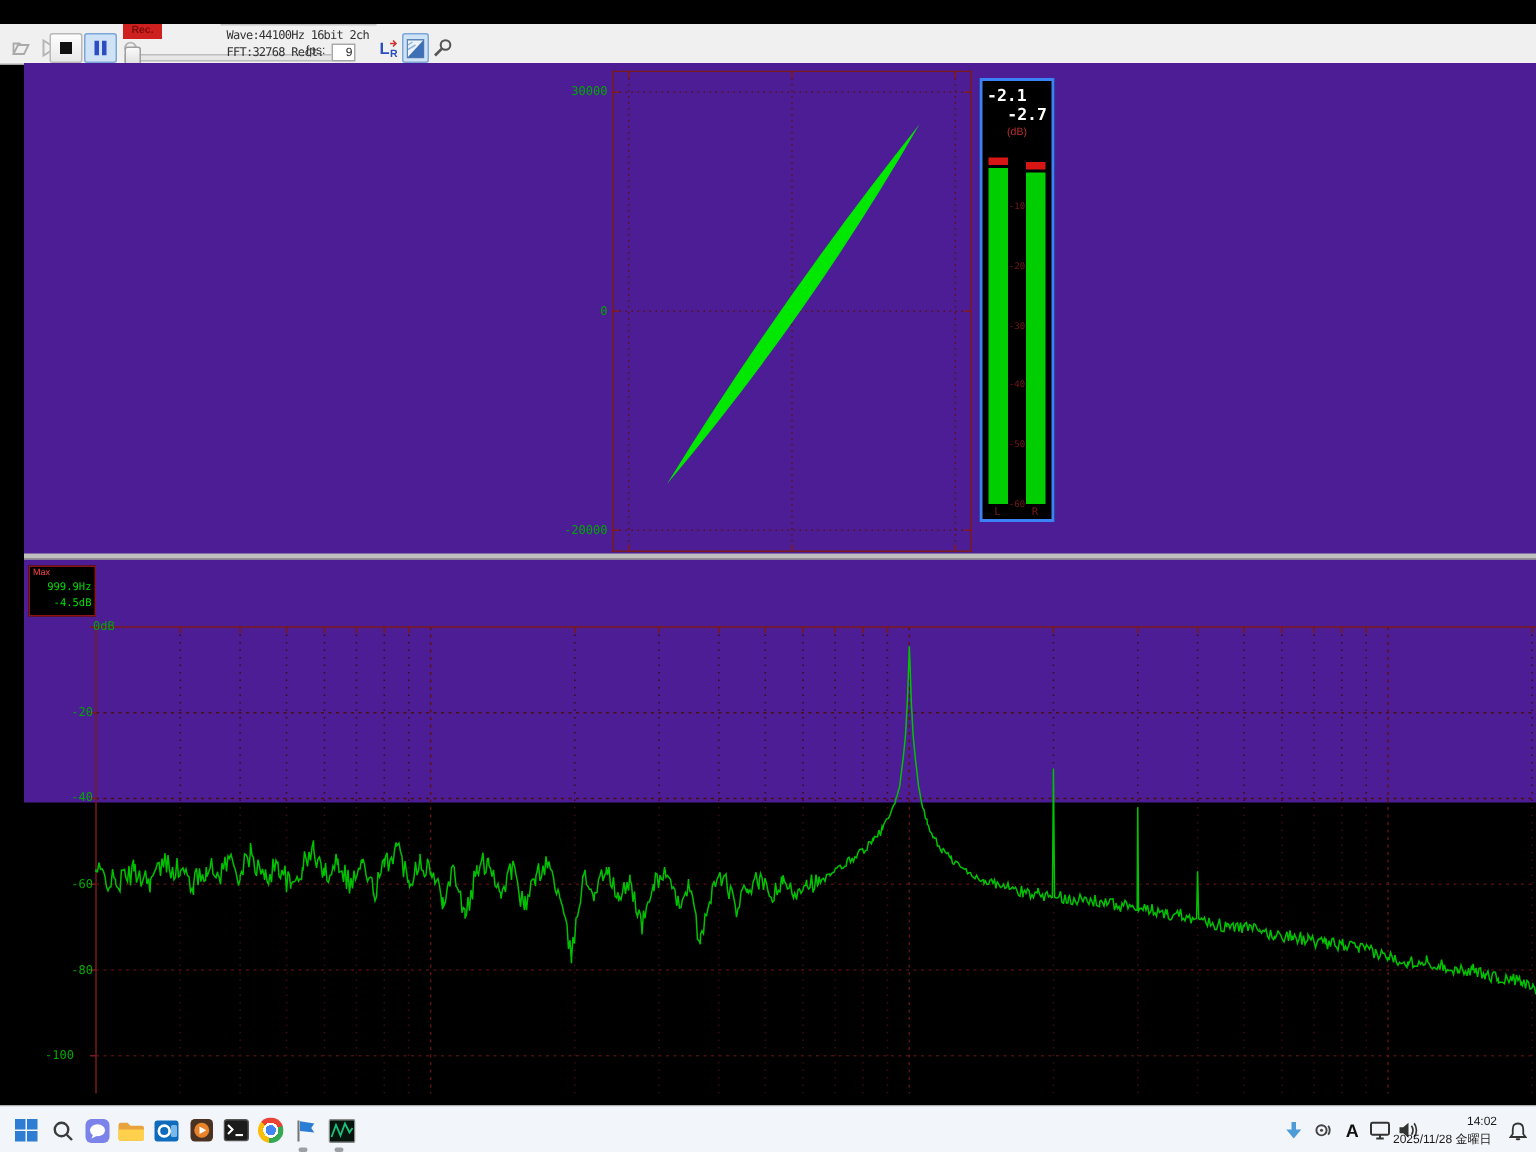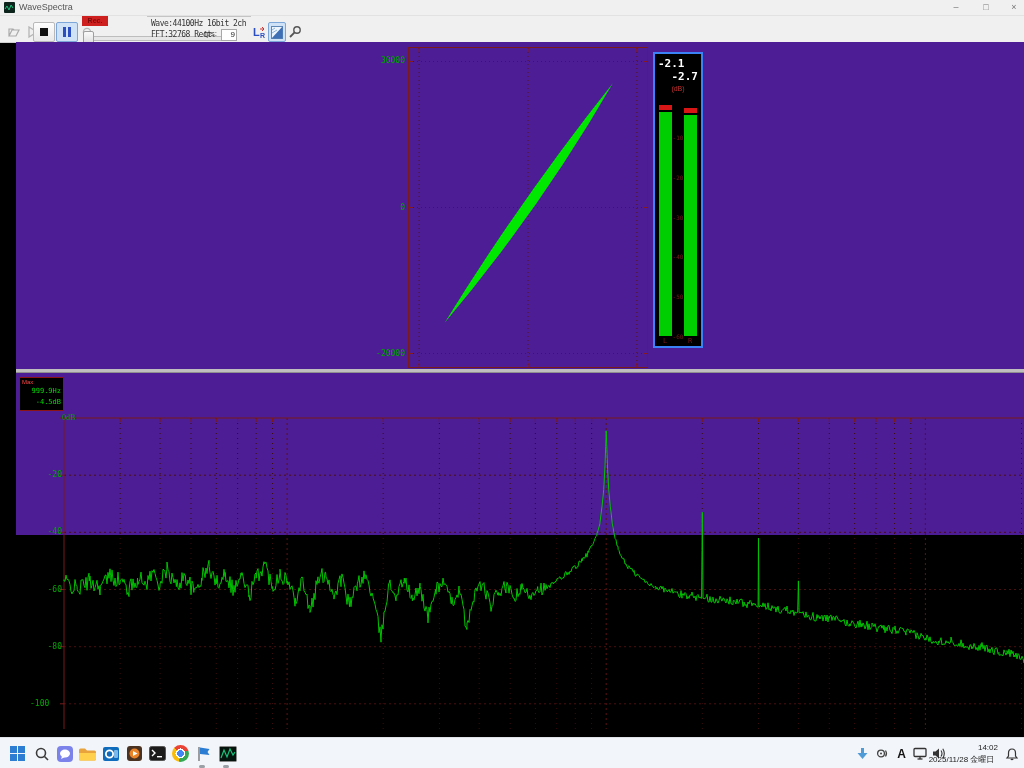--- a/index.html
+++ b/index.html
@@ -44,31 +44,20 @@
   .task-icon{position:absolute;top:5px;width:21px;height:21px;display:flex;align-items:center;justify-content:center;}
   .run-dot{position:absolute;top:27px;width:6px;height:3px;border-radius:2px;background:#9aa0a6;}
   .tray-text{position:absolute;color:#1b1b1b;font-size:8px;}
   svg{display:block;}
 </style>
 </head>
 <body>
 
 <div id="screen">
 
-  <div class="abs" id="titlebar">
-    <span class="abs" style="left:4px;top:2px;width:11px;height:11px;background:#0d241c;border-radius:1px;">
-      <svg width="11" height="11">
-          <polyline points="1,7 3,4 5,8 7,3 9,6" fill="none" stroke="#19c37d" stroke-width="1"></polyline>
-        </svg>
-    </span>
-    <span class="abs" id="title-text">WaveSpectra</span>
-    <span class="abs winbtn" style="left:945px;">–</span>
-    <span class="abs winbtn" style="left:975px;">□</span>
-    <span class="abs winbtn" style="left:1003px;">×</span>
-  </div>
 
   <div class="abs" id="toolbar">
     <div class="tbtn flat" style="left:3px;">
       <svg width="14" height="12">
           <path d="M2 10 L5 4 L12 4 L9 10 Z M2 10 L2 3 L6 3 L7 4" fill="none" stroke="#aaa" stroke-width="1.2"></path>
         </svg>
     </div>
     <div class="tbtn flat" style="left:22px;">
       <svg width="12" height="12">
           <path d="M2 1 L10 6 L2 11 Z" fill="none" stroke="#b5b5b5" stroke-width="1.3"></path>
@@ -267,21 +256,21 @@
         <path d="M48.0 206.5L48.0 207.9L49.0 208.2L50.0 202.1L51.0 206.5L52.0 206.2L53.0 207.9L54.0 211.5L55.0 218.4L56.0 220.9L57.0 218.5L58.0 218.1L59.0 206.5L60.0 212.1L61.0 213.4L61.2 216.5L62.0 218.3L63.0 219.4L64.0 221.3L65.0 207.0L66.0 207.1L67.0 206.6L68.0 212.5L69.0 214.7L70.0 204.4L71.0 217.3L72.0 204.3L73.0 200.2L73.3 207.9L74.0 203.1L75.0 215.4L76.0 212.1L77.0 207.3L78.0 218.0L79.0 214.8L80.0 211.3L81.0 207.3L82.0 216.3L83.0 212.7L84.0 222.0L84.4 213.6L85.0 211.6L86.0 210.9L87.0 208.1L88.0 206.1L89.0 202.4L90.0 202.0L91.0 210.9L92.0 199.4L93.0 205.3L94.0 195.8L94.6 202.2L95.0 208.6L96.0 197.1L97.0 207.2L98.0 212.5L99.0 205.0L100.0 213.5L101.0 211.9L102.0 199.1L103.0 211.7L104.0 210.8L104.2 207.9L105.0 206.7L106.0 205.7L107.0 209.2L108.0 206.3L109.0 210.7L110.0 211.4L111.0 221.5L112.0 219.4L113.0 223.6L113.1 216.5L114.0 208.5L115.0 205.8L116.0 217.1L117.0 205.9L118.0 214.7L119.0 209.9L120.0 214.5L121.0 213.9L121.5 205.1L122.0 211.4L123.0 208.6L124.0 206.1L125.0 199.1L126.0 209.6L127.0 211.1L128.0 212.2L129.0 208.2L129.5 210.8L130.0 211.4L131.0 216.6L132.0 202.5L133.0 206.6L134.0 198.2L135.0 208.0L136.0 197.7L137.0 199.3L137.0 198.9L138.0 196.5L139.0 200.4L140.0 204.5L141.0 207.3L142.0 212.0L143.0 217.4L144.0 213.6L144.1 210.8L145.0 208.1L146.0 210.3L147.0 196.2L148.0 196.9L149.0 198.7L150.0 205.1L150.8 196.5L151.0 189.0L152.0 197.1L153.0 198.7L154.0 208.6L155.0 210.9L156.0 200.1L157.0 204.6L158.0 209.9L159.0 206.3L160.0 210.5L160.4 213.6L161.0 206.6L162.0 214.4L163.0 216.7L164.0 209.8L165.0 215.2L166.0 199.6L167.0 207.9L168.0 200.4L169.0 202.5L169.3 202.2L170.0 211.0L171.0 212.6L172.0 207.0L173.0 210.6L174.0 204.0L175.0 221.8L176.0 208.1L177.0 210.4L177.8 219.4L178.0 217.0L179.0 215.0L180.0 214.9L181.0 214.2L182.0 211.4L183.0 214.5L184.0 212.9L185.0 213.3L185.7 205.1L186.0 207.5L187.0 194.6L188.0 199.2L189.0 204.6L190.0 195.0L191.0 200.6L192.0 191.9L193.0 187.3L193.2 193.6L194.0 199.8L195.0 205.5L196.0 199.7L197.0 198.3L198.0 202.9L199.0 212.1L200.0 205.6L200.3 210.8L201.0 202.3L202.0 214.2L203.0 215.3L204.0 210.4L205.0 210.2L206.0 204.3L207.0 206.6L208.0 196.3L209.0 203.7L209.2 199.3L210.0 208.5L211.0 208.1L212.0 207.7L213.0 214.9L214.0 203.6L215.0 219.6L216.0 206.8L217.0 222.6L217.6 216.5L218.0 212.4L219.0 219.3L220.0 207.4L221.0 213.5L222.0 210.7L223.0 206.0L224.0 206.3L225.0 199.9L225.5 202.2L226.0 199.6L227.0 203.2L228.0 210.3L229.0 214.6L230.0 212.3L231.0 211.8L232.0 212.3L233.0 223.9L233.0 222.2L234.0 227.6L235.0 224.8L236.0 208.4L237.0 211.7L238.0 209.0L239.0 201.0L240.0 199.9L240.2 205.1L241.0 197.9L242.0 195.6L243.0 207.9L244.0 200.3L245.0 198.5L246.0 203.1L247.0 193.9L248.0 188.7L248.6 190.8L249.0 190.1L250.0 189.1L251.0 194.8L252.0 197.9L253.0 211.8L254.0 201.0L255.0 208.3L256.0 215.6L256.5 213.6L257.0 218.4L258.0 216.4L259.0 217.1L260.0 212.3L261.0 201.5L262.0 210.4L263.0 207.0L264.0 199.3L264.0 196.2L265.0 206.9L266.0 207.4L267.0 211.5L268.0 210.3L269.0 199.5L270.0 202.4L271.0 210.4L271.1 207.9L272.0 211.9L273.0 208.8L274.0 216.2L275.0 214.1L276.0 212.8L277.0 217.6L278.0 224.2L279.0 233.2L279.2 225.1L280.0 230.7L281.0 228.2L282.0 220.1L283.0 214.7L284.0 217.9L285.0 205.5L286.0 203.9L286.8 205.1L287.0 207.9L288.0 217.8L289.0 219.3L290.0 221.7L291.0 221.2L292.0 235.5L293.0 232.1L294.0 233.2L294.0 239.4L295.0 236.5L296.0 225.1L297.0 234.1L298.0 220.3L299.0 226.6L300.0 207.7L301.0 211.5L302.0 203.8L302.0 207.9L303.0 210.2L304.0 204.3L305.0 201.0L306.0 195.5L307.0 209.7L308.0 208.6L309.0 199.4L309.6 199.3L310.0 204.0L311.0 206.0L312.0 211.4L313.0 206.9L314.0 217.4L315.0 218.7L316.0 216.1L317.0 221.5L317.7 222.2L318.0 226.1L319.0 220.0L320.0 217.9L321.0 221.7L322.0 210.2L323.0 206.5L324.0 202.7L325.0 213.7L325.4 205.1L326.0 200.9L327.0 204.3L328.0 210.1L329.0 214.8L330.0 222.9L331.0 231.4L332.0 221.1L333.0 229.4L333.6 233.7L334.0 224.3L335.0 233.7L336.0 223.8L337.0 224.5L338.0 214.5L339.0 213.2L340.0 213.1L341.0 217.8L341.3 210.8L342.0 208.2L343.0 202.6L344.0 214.3L345.0 211.6L346.0 204.0L347.0 210.4L348.0 197.9L349.0 205.9L349.4 202.2L350.0 201.7L351.0 206.4L352.0 207.5L353.0 212.0L354.0 219.9L355.0 223.1L356.0 220.0L357.0 223.6L357.1 225.1L358.0 228.0L359.0 231.2L360.0 236.6L361.0 239.0L362.0 243.4L363.0 259.7L364.0 253.8L365.0 269.2L365.1 265.1L366.0 251.7L367.0 256.1L368.0 239.0L369.0 238.1L370.0 232.9L371.0 228.8L372.0 217.8L372.6 210.8L373.0 210.8L374.0 206.9L375.0 216.7L376.0 217.9L377.0 219.9L378.0 219.9L379.0 222.8L380.0 227.8L380.4 222.2L381.0 222.1L382.0 222.0L383.0 213.4L384.0 210.8L385.0 206.7L386.0 214.2L387.0 210.7L388.0 208.8L388.3 205.1L389.0 210.4L390.0 205.1L391.0 217.0L392.0 218.9L393.0 211.9L394.0 224.5L395.0 225.5L396.0 221.8L396.4 227.9L397.0 225.0L398.0 226.8L399.0 221.8L400.0 215.0L401.0 222.9L402.0 215.1L403.0 220.7L404.0 210.1L404.1 213.6L405.0 216.4L406.0 228.2L407.0 221.3L408.0 235.0L409.0 238.1L410.0 233.4L411.0 236.7L411.8 245.1L412.0 249.9L413.0 234.1L414.0 239.2L415.0 231.4L416.0 228.3L417.0 228.2L418.0 224.3L419.0 219.4L419.6 216.5L420.0 221.2L421.0 209.1L422.0 209.7L423.0 219.1L424.0 210.6L425.0 213.1L426.0 213.7L427.0 205.1L427.5 207.9L428.0 211.8L429.0 210.6L430.0 211.9L431.0 213.3L432.0 219.3L433.0 218.4L434.0 220.5L435.0 230.0L435.3 230.8L436.0 224.2L437.0 232.4L438.0 232.1L439.0 226.6L440.0 224.7L441.0 221.9L442.0 224.4L443.0 213.0L443.1 216.5L444.0 221.4L445.0 221.2L446.0 226.3L447.0 232.4L448.0 236.3L449.0 253.3L450.0 254.1L450.9 256.5L451.0 250.0L452.0 247.5L453.0 249.5L454.0 236.4L455.0 237.4L456.0 232.7L457.0 228.4L458.0 229.2L458.7 219.4L459.0 217.0L460.0 214.9L461.0 218.2L462.0 213.3L463.0 211.1L464.0 208.6L465.0 217.8L466.0 212.7L466.7 210.8L467.0 210.8L468.0 209.6L469.0 220.4L470.0 226.2L471.0 217.6L472.0 220.0L473.0 224.6L474.0 229.7L474.5 233.7L475.0 238.4L476.0 232.8L477.0 231.7L478.0 221.6L479.0 219.6L480.0 217.2L481.0 219.3L482.0 222.2L482.3 219.4L483.0 222.3L484.0 220.3L485.0 222.8L486.0 215.3L487.0 212.8L488.0 208.5L489.0 216.0L490.0 220.0L490.2 213.6L491.0 209.3L492.0 212.2L493.0 220.2L494.0 212.4L495.0 215.8L496.0 221.2L497.0 224.7L498.0 225.1L498.0 225.0L499.0 228.4L500.0 227.5L501.0 215.5L502.0 223.6L503.0 220.6L504.0 221.5L505.0 211.4L505.9 216.5L506.0 210.5L507.0 214.6L508.0 216.4L509.0 219.7L510.0 219.2L511.0 215.4L512.0 222.9L513.0 225.7L513.8 222.2L514.0 222.6L515.0 226.7L516.0 220.3L517.0 219.6L518.0 222.5L519.0 220.9L520.0 217.5L521.0 217.2L521.7 213.6L522.0 217.4L523.0 219.7L524.0 218.7L525.0 210.1L526.0 222.0L527.0 219.4L528.0 210.0L529.0 217.4L529.5 216.5L530.0 211.5L531.0 215.7L532.0 213.2L533.0 212.5L534.0 214.6L535.0 210.1L536.0 209.9L537.0 209.6L537.4 210.8L538.0 210.0L539.0 208.7L540.0 208.6L541.0 205.8L542.0 205.7L543.0 204.4L544.0 203.8L544.7 205.1L545.0 206.1L546.0 205.9L547.0 204.6L548.0 204.5L549.0 199.4L550.0 198.6L551.0 202.1L552.0 199.3L552.2 199.3L553.0 201.4L554.0 198.1L555.0 198.8L556.0 195.3L557.0 193.5L558.0 193.2L559.0 192.7L559.3 193.6L560.0 195.7L561.0 194.1L562.0 193.8L563.0 188.2L564.0 188.2L565.0 189.5L566.0 185.5L566.1 187.9L567.0 184.6L568.0 185.0L569.0 184.9L570.0 180.4L571.0 184.2L572.0 178.0L572.5 179.3L573.0 177.0L574.0 175.0L575.0 172.9L576.0 172.8L577.0 171.2L577.2 170.8L578.0 168.3L579.0 165.4L580.0 163.4L580.9 162.2L581.0 160.4L582.0 157.6L583.0 153.9L583.9 150.8L584.0 149.4L585.0 141.3L586.0 133.5L586.0 133.6L587.0 124.0L587.7 116.5L588.0 111.4L588.8 96.4L589.0 92.4L589.7 73.6L590.0 64.3L590.2 57.9L590.8 73.6L591.0 79.3L591.6 96.4L592.0 103.0L592.7 116.5L593.0 119.8L594.0 130.2L594.3 133.6L595.0 138.9L596.0 148.0L596.3 150.8L597.0 154.2L598.0 160.2L599.0 165.1L599.0 165.4L600.0 166.7L601.0 172.8L602.0 173.2L602.2 176.5L603.0 177.4L604.0 181.6L605.0 182.3L606.0 185.3L606.6 185.1L607.0 185.8L608.0 185.7L609.0 191.0L610.0 190.9L611.0 193.7L612.0 195.7L612.0 193.6L613.0 192.8L614.0 194.9L615.0 196.0L616.0 195.4L617.0 198.3L617.8 199.3L618.0 197.3L619.0 202.7L620.0 203.2L621.0 201.1L622.0 201.5L623.0 202.4L624.0 204.4L624.5 205.1L625.0 205.4L626.0 205.8L627.0 206.5L628.0 206.1L629.0 209.5L630.0 208.7L631.0 208.8L631.8 210.8L632.0 211.2L633.0 212.0L634.0 212.8L635.0 210.5L636.0 212.4L637.0 213.9L638.0 214.6L639.0 213.5L639.8 213.6L640.0 216.1L641.0 214.3L642.0 216.7L643.0 216.6L644.0 213.8L645.0 213.1L646.0 215.9L647.0 213.5L648.0 219.2L648.3 216.5L649.0 215.1L650.0 216.7L651.0 218.7L652.0 218.2L653.0 216.4L654.0 219.3L655.0 218.7L656.0 215.5L657.0 220.2L657.1 219.4L658.0 219.5L659.0 218.3L660.0 219.5L661.0 218.5L662.0 220.7L663.0 223.9L664.0 224.5L665.0 217.6L666.0 225.2L666.2 222.2L667.0 220.5L668.0 222.5L669.0 219.5L670.0 220.7L671.0 226.0L672.0 223.4L673.0 225.4L674.0 221.9L675.0 221.9L675.5 222.2L676.0 219.0L677.0 223.0L678.0 224.9L679.0 223.1L680.0 227.6L681.0 222.5L682.0 221.5L683.0 224.9L684.0 223.9L685.0 225.5L685.6 225.1L686.0 177.6L686.3 139.3L687.0 223.2L687.0 225.1L688.0 225.6L689.0 225.6L690.0 224.7L691.0 221.2L692.0 228.7L693.0 229.1L694.0 223.5L695.0 229.1L696.0 228.9L696.3 225.1L697.0 224.1L698.0 229.6L699.0 230.0L700.0 225.7L701.0 228.1L702.0 230.1L703.0 227.3L704.0 223.2L705.0 225.7L705.7 227.9L706.0 228.2L707.0 225.1L708.0 225.4L709.0 228.2L710.0 230.0L711.0 225.8L712.0 228.0L713.0 231.2L714.0 223.8L715.0 230.7L716.0 231.1L717.0 231.5L717.2 227.9L718.0 227.2L719.0 228.8L720.0 231.0L721.0 226.0L722.0 230.6L723.0 229.1L724.0 226.4L725.0 226.4L726.0 226.2L727.0 233.7L727.9 230.8L728.0 229.0L729.0 232.7L730.0 231.3L731.0 234.8L732.0 229.0L733.0 230.9L734.0 227.3L735.0 228.6L736.0 232.8L737.0 230.0L737.8 230.8L738.0 231.5L739.0 230.6L740.0 232.4L741.0 233.9L742.0 233.9L742.1 233.7L742.5 165.1L743.0 233.7L743.0 234.3L744.0 232.7L745.0 232.6L746.0 234.0L747.0 229.8L748.0 233.8L749.0 230.5L750.0 236.4L751.0 235.0L751.5 233.7L752.0 229.8L753.0 236.8L754.0 235.5L755.0 237.9L756.0 232.6L757.0 235.3L758.0 234.5L759.0 233.9L760.0 239.1L761.0 234.1L761.9 236.5L762.0 233.2L763.0 239.4L764.0 240.2L765.0 239.9L766.0 237.3L767.0 236.3L768.0 235.9L769.0 234.2L770.0 238.0L771.0 233.0L771.6 236.5L772.0 240.4L773.0 239.3L774.0 240.9L775.0 237.4L776.0 238.8L777.0 237.0L778.0 242.5L779.0 238.7L780.0 240.0L781.0 239.6L781.7 239.4L782.0 225.9L782.4 207.9L783.0 234.9L783.1 239.4L784.0 240.0L785.0 239.1L786.0 240.2L787.0 238.6L788.0 242.4L789.0 244.5L790.0 238.9L791.0 244.3L792.0 242.9L792.4 242.2L793.0 243.6L794.0 246.8L795.0 246.7L796.0 243.4L797.0 239.4L798.0 247.6L799.0 247.8L800.0 248.0L801.0 241.5L801.8 245.1L802.0 242.7L803.0 243.1L804.0 246.0L805.0 243.4L806.0 242.3L807.0 248.1L808.0 242.9L809.0 242.3L810.0 248.0L811.0 242.0L812.0 248.9L813.0 243.4L813.3 245.1L814.0 242.7L815.0 242.0L816.0 247.5L817.0 243.5L818.0 244.1L819.0 247.4L820.0 242.9L821.0 243.5L822.0 246.1L823.0 247.7L824.0 247.9L824.0 247.3L825.0 249.1L826.0 247.3L827.0 248.0L828.0 246.4L829.0 251.2L830.0 253.0L831.0 247.0L832.0 252.1L833.0 253.3L833.9 250.8L834.0 253.0L835.0 250.6L836.0 247.7L837.0 249.1L838.0 250.8L839.0 253.5L840.0 255.0L841.0 251.4L842.0 248.2L843.0 254.3L844.0 247.2L845.0 254.1L845.4 250.8L846.0 253.5L847.0 249.9L848.0 252.1L849.0 255.9L850.0 253.0L851.0 248.2L852.0 256.7L853.0 250.8L854.0 256.6L855.0 254.7L855.9 253.7L856.0 250.0L857.0 251.7L858.0 253.6L859.0 250.8L860.0 254.7L861.0 258.9L862.0 255.4L863.0 253.1L864.0 253.2L865.0 251.9L866.0 255.2L867.0 252.5L867.7 256.5L868.0 252.5L869.0 259.8L870.0 254.1L871.0 258.1L872.0 252.7L873.0 252.5L874.0 257.6L875.0 258.4L876.0 260.6L877.0 254.3L878.0 255.6L878.5 256.5L879.0 252.9L880.0 260.6L881.0 257.8L882.0 260.3L883.0 257.7L884.0 254.6L885.0 254.6L886.0 255.7L887.0 255.4L888.0 258.4L889.0 258.3L890.0 262.1L890.1 259.4L891.0 256.2L892.0 256.1L893.0 257.4L894.0 260.0L895.0 256.8L896.0 258.1L897.0 259.8L898.0 257.3L899.0 259.5L900.0 265.7L900.8 262.2L901.0 259.7L902.0 262.5L903.0 266.3L904.0 264.6L905.0 260.3L906.0 262.5L907.0 262.5L908.0 265.3L909.0 267.2L909.4 265.1L910.0 267.1L911.0 261.9L912.0 264.5L913.0 268.6L914.0 263.8L915.0 268.8L916.0 270.5L917.0 268.5L918.0 269.4L919.0 269.2L920.0 268.3L921.0 270.7L922.0 272.0L922.6 268.0L923.0 269.9L924.0 267.5L925.0 264.7L926.0 272.0L927.0 271.1L928.0 271.2L929.0 271.2L930.0 267.7L931.0 269.9L932.0 268.6L933.0 270.5L934.0 270.1L934.7 268.0L935.0 264.0L936.0 268.4L937.0 269.7L938.0 272.0L939.0 272.8L940.0 271.8L941.0 272.6L942.0 273.3L943.0 270.4L944.0 273.3L945.0 266.8L945.8 270.8L946.0 274.2L947.0 270.2L948.0 275.1L949.0 273.4L950.0 274.1L951.0 273.9L952.0 274.0L953.0 276.7L954.0 271.7L955.0 272.2L956.0 276.0L956.0 273.7L957.0 275.2L958.0 270.4L959.0 273.2L960.0 276.7L961.0 274.4L962.0 277.6L963.0 272.4L964.0 277.2L965.0 270.7L965.6 273.7L966.0 269.5L967.0 275.8L968.0 272.3L969.0 278.3L970.0 272.6L971.0 272.3L972.0 279.2L973.0 275.8L974.0 279.9L974.5 276.5L975.0 276.8L976.0 274.3L977.0 279.8L978.0 281.7L979.0 275.8L980.0 274.9L981.0 275.2L982.0 280.7L982.9 279.4L983.0 282.2L984.0 281.8L985.0 281.9L986.0 282.0L987.0 282.8L988.0 276.9L989.0 279.5L990.0 282.1L990.9 279.4L991.0 277.6L992.0 281.0L993.0 276.2L994.0 283.7L995.0 277.0L996.0 280.7L997.0 278.3L998.0 284.0L998.4 282.2L999.0 283.8L1000.0 280.1L1001.0 285.9L1002.0 280.6L1003.0 281.8L1004.0 286.4L1005.0 286.1L1005.5 285.1L1006.0 283.2L1007.0 285.5L1008.0 289.9L1009.0 282.6L1010.0 284.7L1011.0 291.4L1012.0 291.0L1012.2 288.0L1013.0 287.7L1014.0 292.5L1015.0 292.8L1016.0 290.1L1017.0 293.8L1018.0 292.3L1019.0 290.2L1019.0 290.8" fill="none" stroke="#00c300" stroke-width="1"></path>
       </svg>
 
     <div class="abs" id="max-box" style="top:335px;">
       <span id="max-label">Max</span>
       <span class="max-val" style="top:9px;">999.9Hz</span>
       <span class="max-val" style="top:20px;">-4.5dB</span>
     </div>
 
     <div id="spec-labels">
-        <div class="axis-green" style="position: absolute; left: 46px; top: 371px; font-family: Liberation Serif, serif;">0dB</div>
+        <div class="axis-green" style="position: absolute; left: 46px; top: 371px;">0dB</div>
         <div class="axis-green" style="position: absolute; left: 14px; top: 428.167px; width: 32px; text-align: right;">-20</div>
         <div class="axis-green" style="position: absolute; left: 14px; top: 485.333px; width: 32px; text-align: right;">-40</div>
         <div class="axis-green" style="position: absolute; left: 14px; top: 542.5px; width: 32px; text-align: right;">-60</div>
         <div class="axis-green" style="position: absolute; left: 14px; top: 599.667px; width: 32px; text-align: right;">-80</div>
         <div class="axis-green" style="position: absolute; left: 14px; top: 656.833px; width: 32px; text-align: left;">-100</div>
         <div class="axis-green" style="position: absolute; left: 14px; top: 714px; width: 32px; text-align: right;">-120</div>
         <div class="axis-green" style="position: absolute; left: 45px; top: 721px;">20</div>
         <div class="axis-green" style="position: absolute; left: 259.082px; top: 721px; width: 24px; text-align: center;">100</div>
         <div class="axis-green" style="position: absolute; left: 578.24px; top: 721px; width: 24px; text-align: center;">1k</div>
         <div class="axis-green" style="position: absolute; left: 897.398px; top: 721px; width: 24px; text-align: center;">10k</div>

